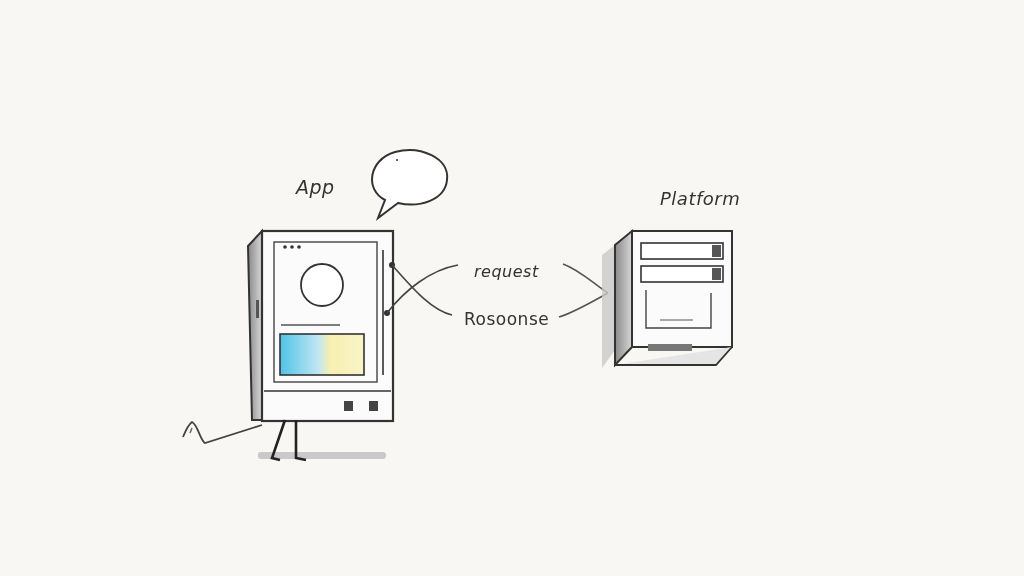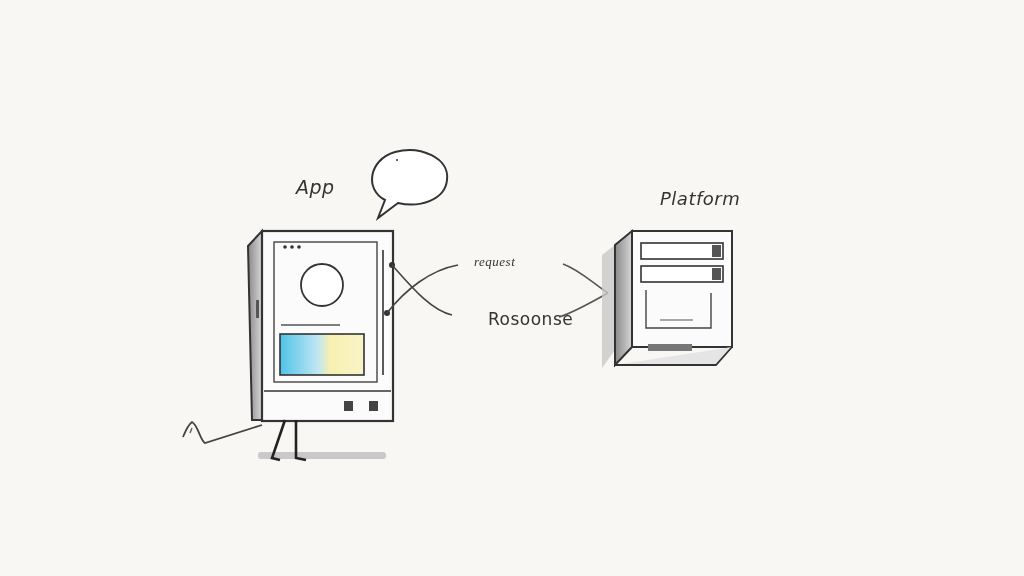--- a/index.html
+++ b/index.html
@@ -90,15 +90,15 @@
       <rect x="712" y="268" width="9" height="12" fill="#555"></rect>
       <path d="M646,290 L646,328 L711,328 L711,293" fill="none" stroke="#444" stroke-width="1.4"></path>
       <line x1="660" y1="320" x2="693" y2="320" stroke="#555" stroke-width="1.2"></line>
       <path d="M615,365 L716,365 L732,347" fill="#e5e5e5" stroke="#333" stroke-width="1.8"></path>
       <rect x="648" y="344" width="44" height="7" fill="#777"></rect>
     </g>
   </svg>
 
   <div class="label" style="left:296px; top:176px; font-size:19px;">App</div>
   <div class="label" style="left:660px; top:188px; font-size:18px;">Platform</div>
-  <div class="label" style="left:474px; top:254px; font-size:13px;font-family:Liberation Serif, serif;">request</div>
-  <div class="label" style="left:488px; top:309px; font-size:17px; font-style:normal;">Rosoonse</div>
+  <div class="label" style="left:474px; top:262px; font-size:16px;">request</div>
+  <div class="label" style="left:464px; top:309px; font-size:17px; font-style:normal;">Rosoonse</div>
 </div>
 
 </body></html>

